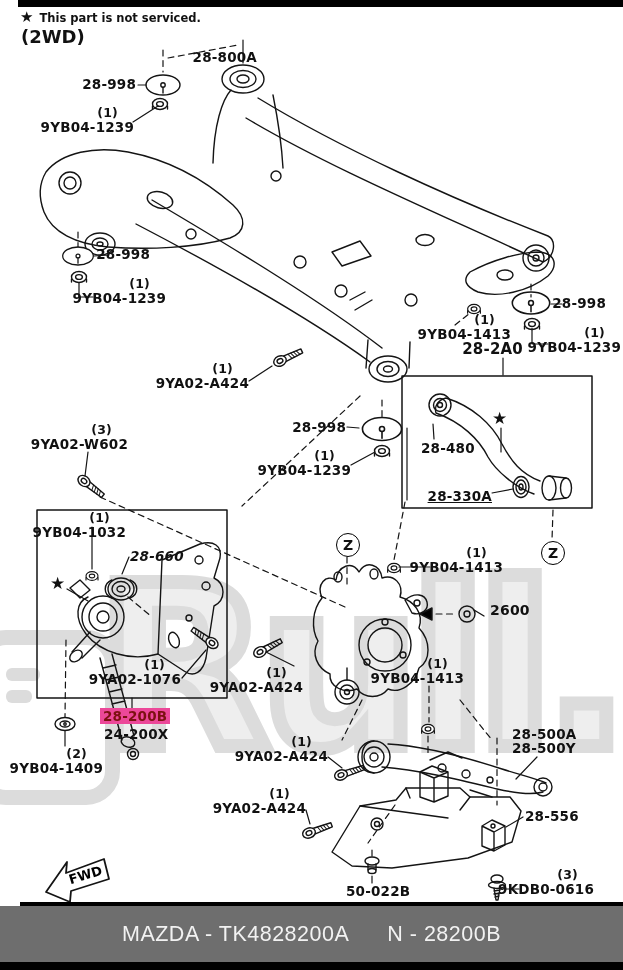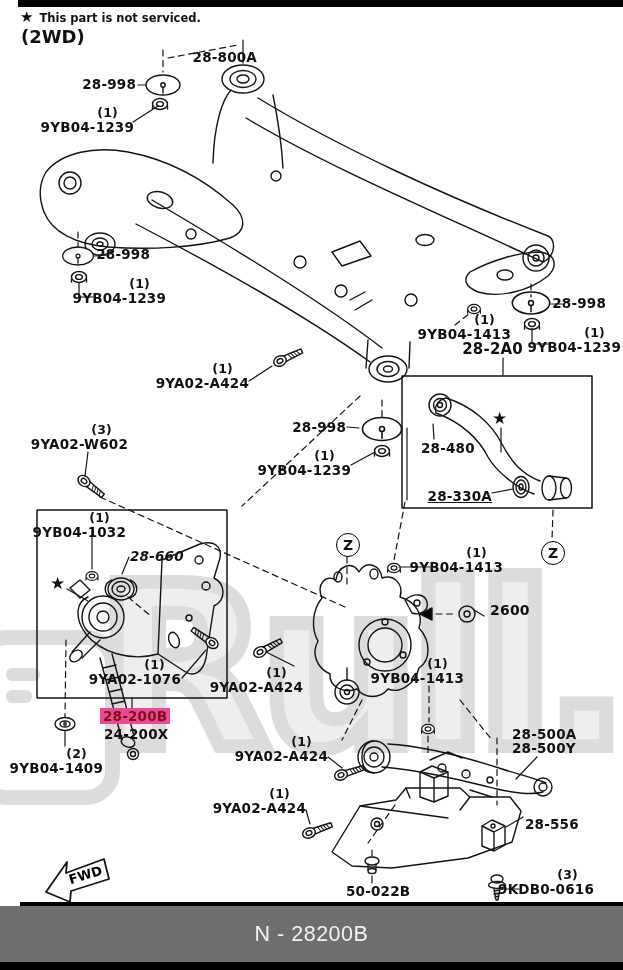--- a/index.html
+++ b/index.html
@@ -303,34 +303,35 @@
   <div class="lbl lbl-left" style="left:104px;top:727px;"><span>24-200X</span></div>
   <div class="lbl" style="right:520px;top:747px;"><span class="cnt">(2)</span><span>9YB04-1409</span></div>
   <div class="lbl" style="right:120px;top:546px;"><span class="cnt">(1)</span><span>9YB04-1413</span></div>
   <div class="lbl" style="right:320px;top:666px;"><span class="cnt">(1)</span><span>9YA02-A424</span></div>
   <div class="lbl" style="right:159px;top:657px;"><span class="cnt">(1)</span><span>9YB04-1413</span></div>
   <div class="lbl lbl-left big" style="left:490px;top:603px;"><span>2600</span></div>
   <div class="lbl lbl-left" style="left:512px;top:727px;">
       <span style="display:block">28-500A</span>
       <span style="display:block">28-500Y</span>
     </div>
-  <div class="lbl lbl-left" style="left:525px;top:809px;margin-top:8px;"><span>28-556</span></div>
+  <div class="lbl lbl-left" style="left:525px;top:809px;"><span>28-556</span></div>
   <div class="lbl" style="right:295px;top:735px;"><span class="cnt">(1)</span><span>9YA02-A424</span></div>
   <div class="lbl" style="right:317px;top:787px;"><span class="cnt">(1)</span><span>9YA02-A424</span></div>
   <div class="lbl lbl-left" style="left:346px;top:884px;text-align:right;"><span>50-022B</span></div>
   <div class="lbl" style="right:29px;top:868px;"><span class="cnt">(3)</span><span>9KDB0-0616</span></div>
 
   <div class="zcirc" style="left:336px;top:533px;">
       <span>Z</span>
     </div>
   <div class="zcirc" style="left:541px;top:541px;">
       <span>Z</span>
     </div>
   <div class="star" style="left:50px;top:575px;">★</div>
   <div class="star" style="left:492px;top:410px;">★</div>
 
   <div class="rule"></div>
   <div class="footbar">
+    <span>MAZDA - TK4828200A</span>
     <span>N - 28200B</span>
   </div>
   <div class="botblack"></div>
 
 </div>
 
 </body></html>

